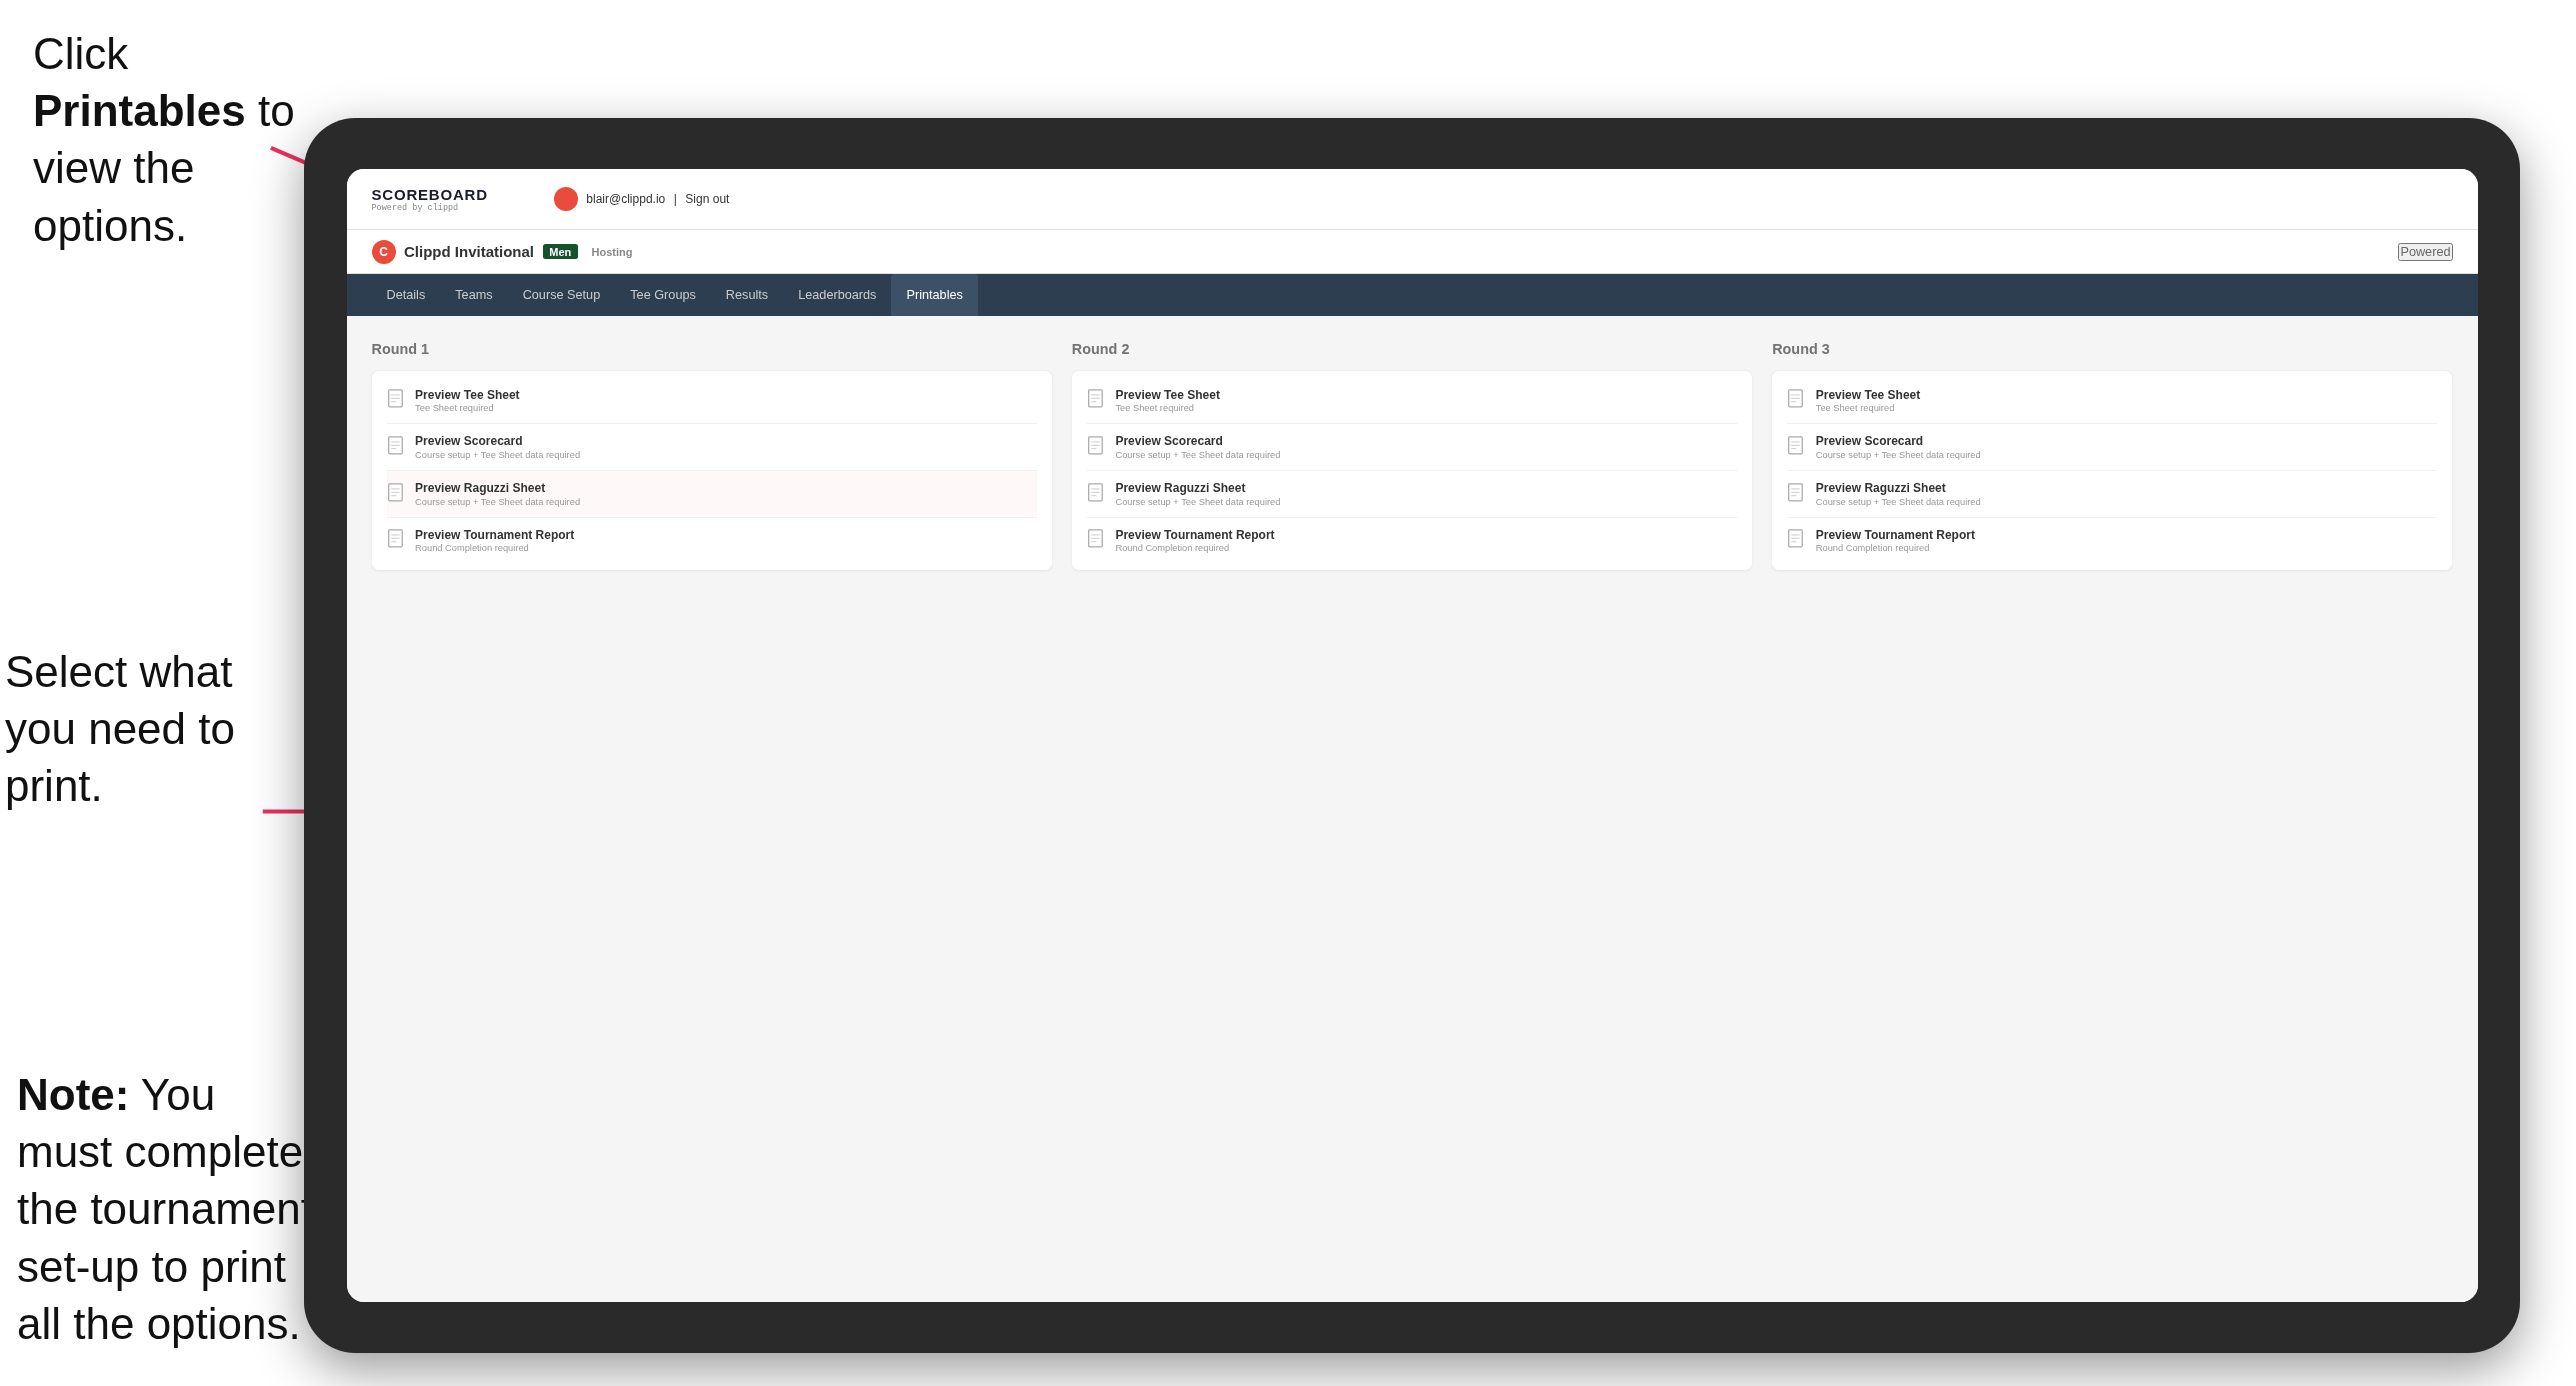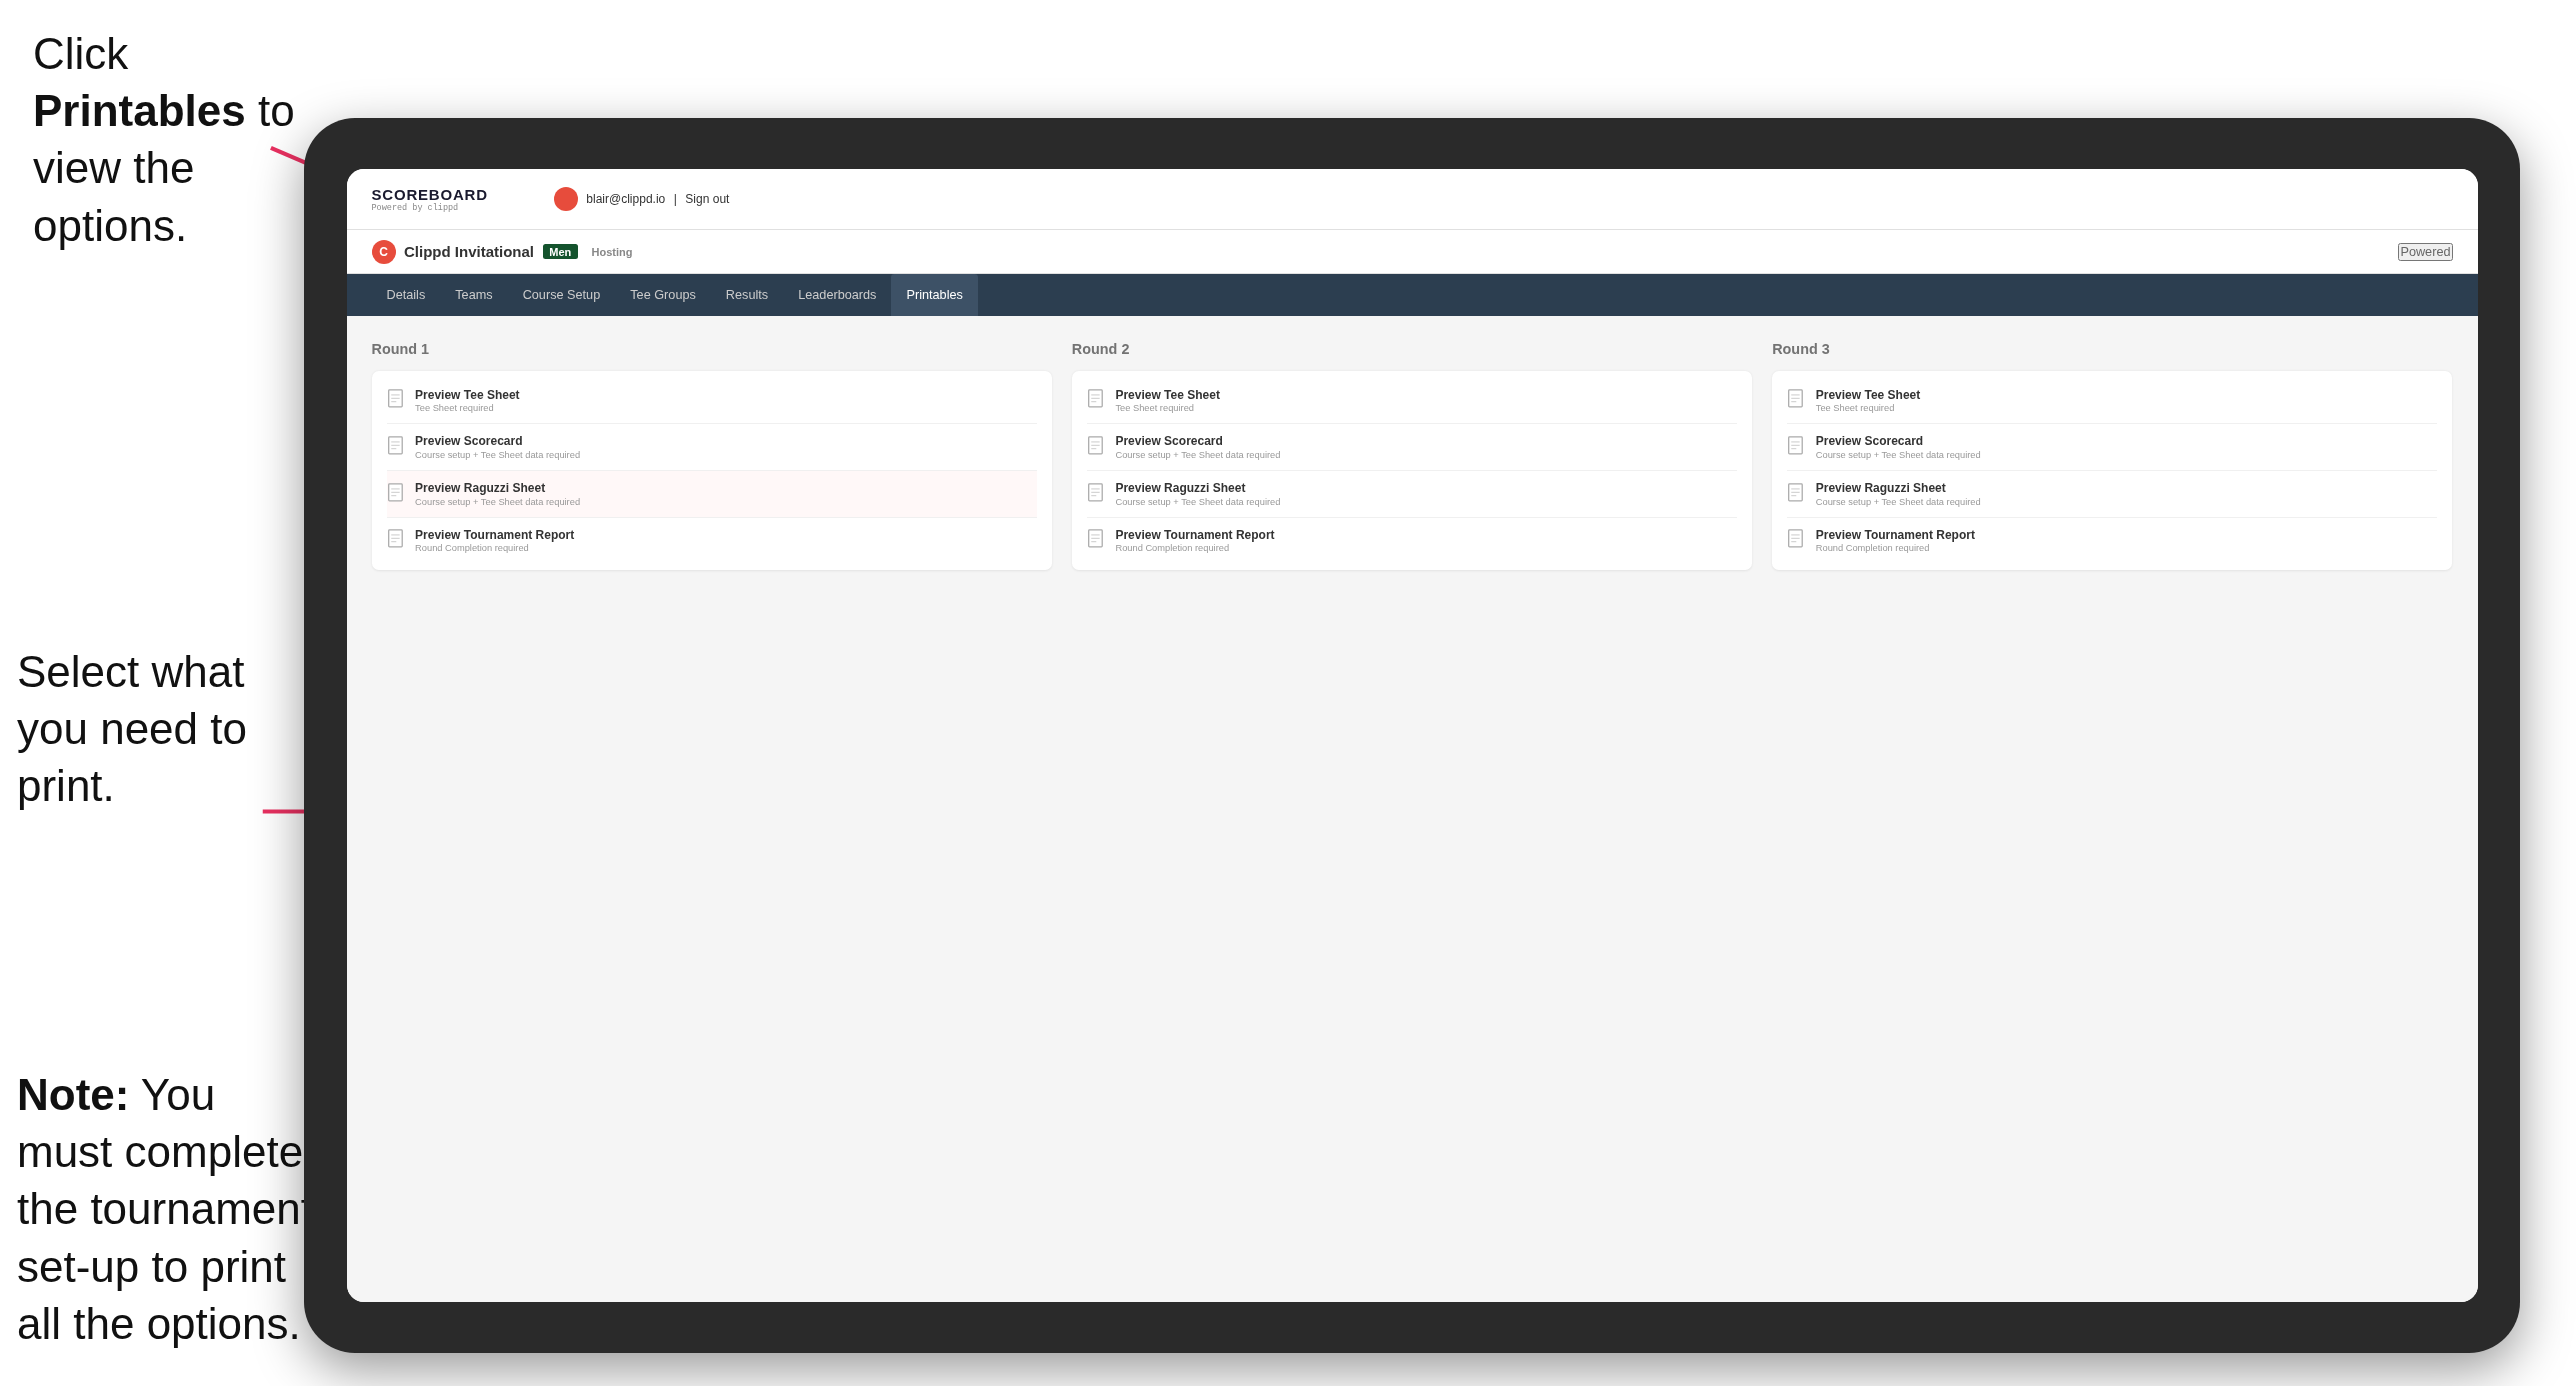--- a/index.html
+++ b/index.html
@@ -31,21 +31,21 @@
       top: 131px;
       left: 254px;
       width: 338px;
       height: 169px;
     }
 
     
     .instruction-mid {
       position: absolute;
       top: 643px;
-      left: 17px;
+      left: 5px;
       font-size: 44px;
       line-height: 1.3;
       color: #111;
       width: 288px;
     }
 
     
     .arrow-mid {
       position: absolute;
       top: 761px;

